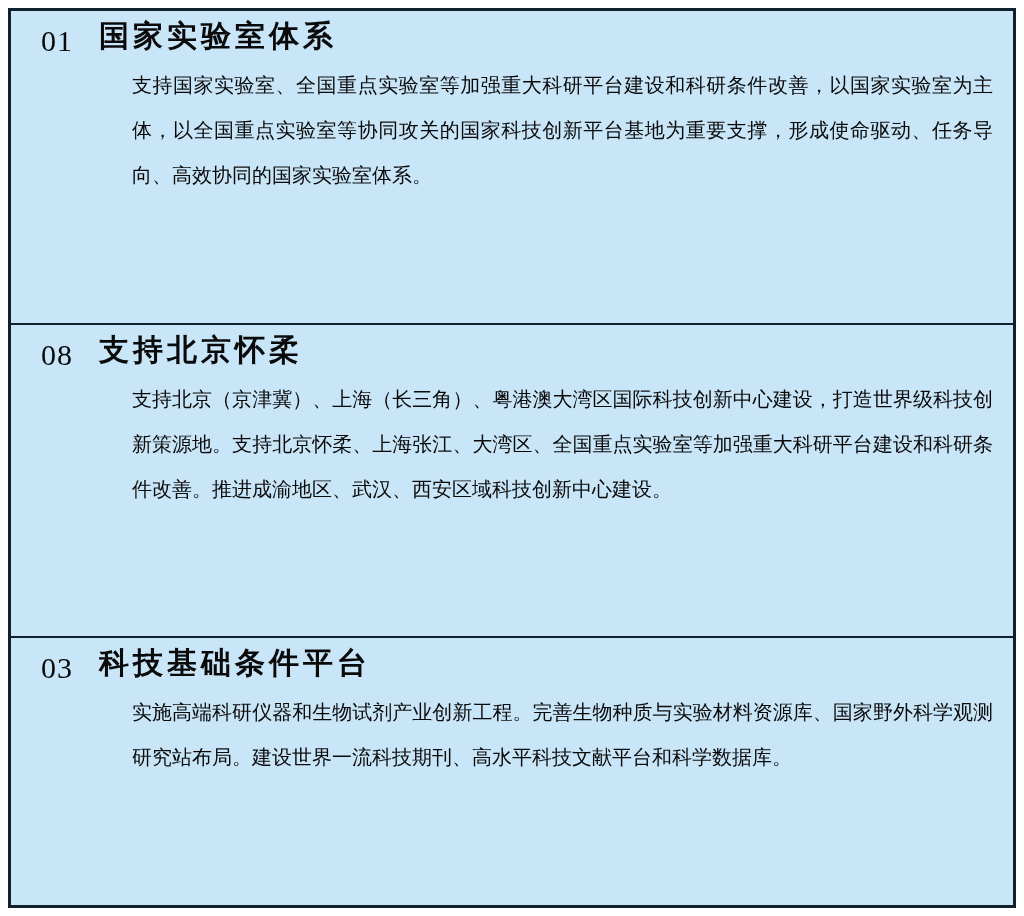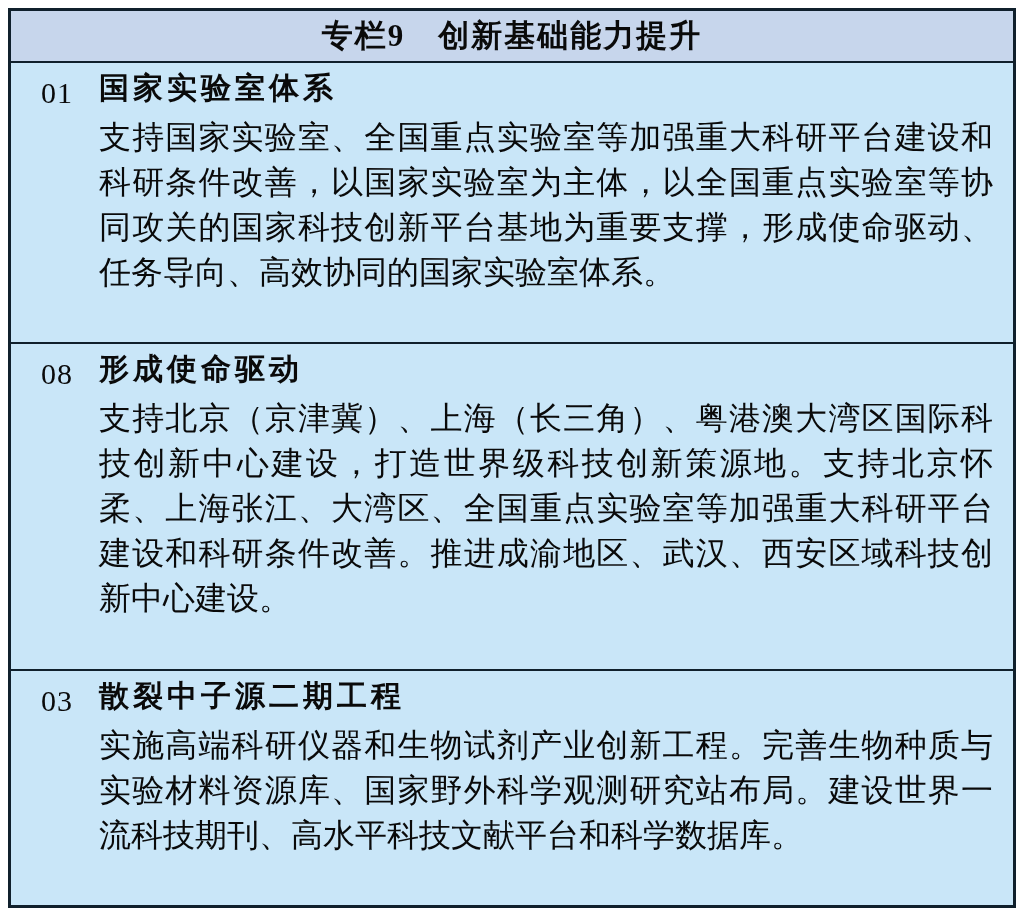--- a/index.html
+++ b/index.html
@@ -62,56 +62,53 @@
     letter-spacing: 1px;
     vertical-align: bottom;
   }
   .section-title {
     font-size: 30px;
     font-weight: bold;
     letter-spacing: 4px;
     text-align: center;
   }
   .section-body {
-    margin-left: 58px;
-    font-size: 32px;
+    margin-left: 91px;
+    font-size: 20px;
     line-height: 45px;
     text-align: justify;
     text-justify: inter-ideograph;
   }
 </style>
 </head>
 <body>
 
 <div class="page">
   <div class="panel">
 
-    <div class="panel-header">
-      <span>专栏9　创新基础能力提升</span>
-    </div>
 
     <div class="panel-body">
 
       <div class="section">
         <div class="section-head">
           <span class="section-num">01</span><span class="section-title">国家实验室体系</span>
         </div>
         <div class="section-body">支持国家实验室、全国重点实验室等加强重大科研平台建设和科研条件改善，以国家实验室为主体，以全国重点实验室等协同攻关的国家科技创新平台基地为重要支撑，形成使命驱动、任务导向、高效协同的国家实验室体系。</div>
       </div>
 
 
       <div class="section">
         <div class="section-head">
-          <span class="section-num">08</span><span class="section-title">形成使命驱动</span>
+          <span class="section-num">08</span><span class="section-title">支持北京怀柔</span>
         </div>
         <div class="section-body">支持北京（京津冀）、上海（长三角）、粤港澳大湾区国际科技创新中心建设，打造世界级科技创新策源地。支持北京怀柔、上海张江、大湾区、全国重点实验室等加强重大科研平台建设和科研条件改善。推进成渝地区、武汉、西安区域科技创新中心建设。</div>
       </div>
 
       <div class="section">
         <div class="section-head">
-          <span class="section-num">03</span><span class="section-title">散裂中子源二期工程</span>
+          <span class="section-num">03</span><span class="section-title">科技基础条件平台</span>
         </div>
         <div class="section-body">实施高端科研仪器和生物试剂产业创新工程。完善生物种质与实验材料资源库、国家野外科学观测研究站布局。建设世界一流科技期刊、高水平科技文献平台和科学数据库。</div>
       </div>
 
     </div>
   </div>
 </div>
 
 </body></html>

